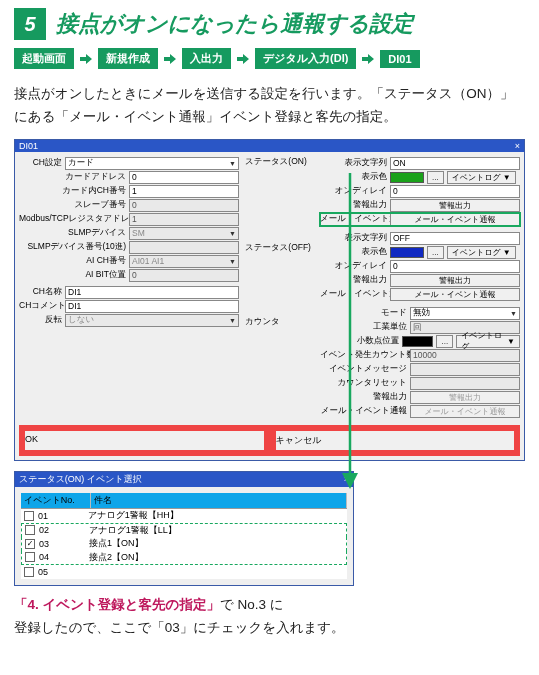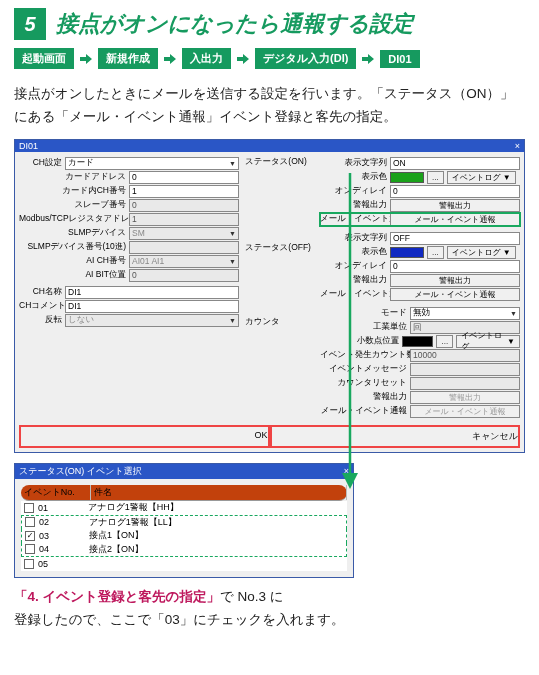--- a/index.html
+++ b/index.html
@@ -18,26 +18,26 @@
   .lbl { text-align: right; padding-right: 3px; font-size: 8.5px; white-space: nowrap; overflow: hidden; }
   .fld { border: 1px solid #888; background: #fff; height: 13px; padding: 0 2px; font-size: 8.5px; overflow: hidden; white-space: nowrap; }
   .fld.grey { background: #e9e9e9; color: #555; }
   .sel { border: 1px solid #888; background: #fff; height: 13px; display: flex; align-items: center; justify-content: space-between; padding: 0 2px; font-size: 8.5px; }
   .sel .tri { font-size: 7px; color: #333; }
   .smallbtn { border: 1px solid #888; background: #f0f0f0; height: 13px; padding: 0 4px; font-size: 8px; display: inline-flex; align-items: center; }
   .cols { display: flex; gap: 6px; }
   .colL { flex: 0 0 220px; }
   .colR { flex: 1; position: relative; }
   .btnbar { display: flex; }
-  .btnbar .big { flex: 1; border: 2px solid #ef4444; background: #f0f0f0; text-align: right; padding: 3px 0; font-size: 9px; }
+  .btnbar .big { flex: 1; border: 6px solid #ef4444; background: #f0f0f0; text-align: left; padding: 3px 0; font-size: 9px; }
   .hilite { outline: 2px solid #19a85f; outline-offset: -1px; }
   .swatch-green { display: inline-block; width: 34px; height: 11px; background: #1aa11a; border: 1px solid #555; vertical-align: middle; }
   .swatch-black { display: inline-block; width: 34px; height: 11px; background: #000; border: 1px solid #555; vertical-align: middle; }
   
-  .list-head { display: flex; background: #c2410c; border-bottom: 1px solid #999; border-radius: 8px; }
+  .list-head { display: flex; background: #0ea5e9; border-bottom: 1px solid #999; }
   .list-head div { border-right: 1px solid #bbb; padding: 1px 3px; font-size: 9px; }
   .listbody { background: #fff; }
   .listrow { display: flex; align-items: center; padding: 0 3px; height: 14px; font-size: 9px; }
   .cb { width: 10px; height: 10px; border: 1px solid #666; display: inline-flex; align-items: center; justify-content: center; font-size: 8px; margin-right: 4px; }
   .dash-top { border-top: 1px dashed #19a85f; }
   .dash-bot { border-bottom: 1px dashed #19a85f; }
   .dash-sides { border-left: 1px dashed #19a85f; border-right: 1px dashed #19a85f; }
   .footnote { font-size: 13.5px; line-height: 1.7; margin-top: 8px; }
   .footnote strong { color: #be185d; font-weight: 700; }
   

